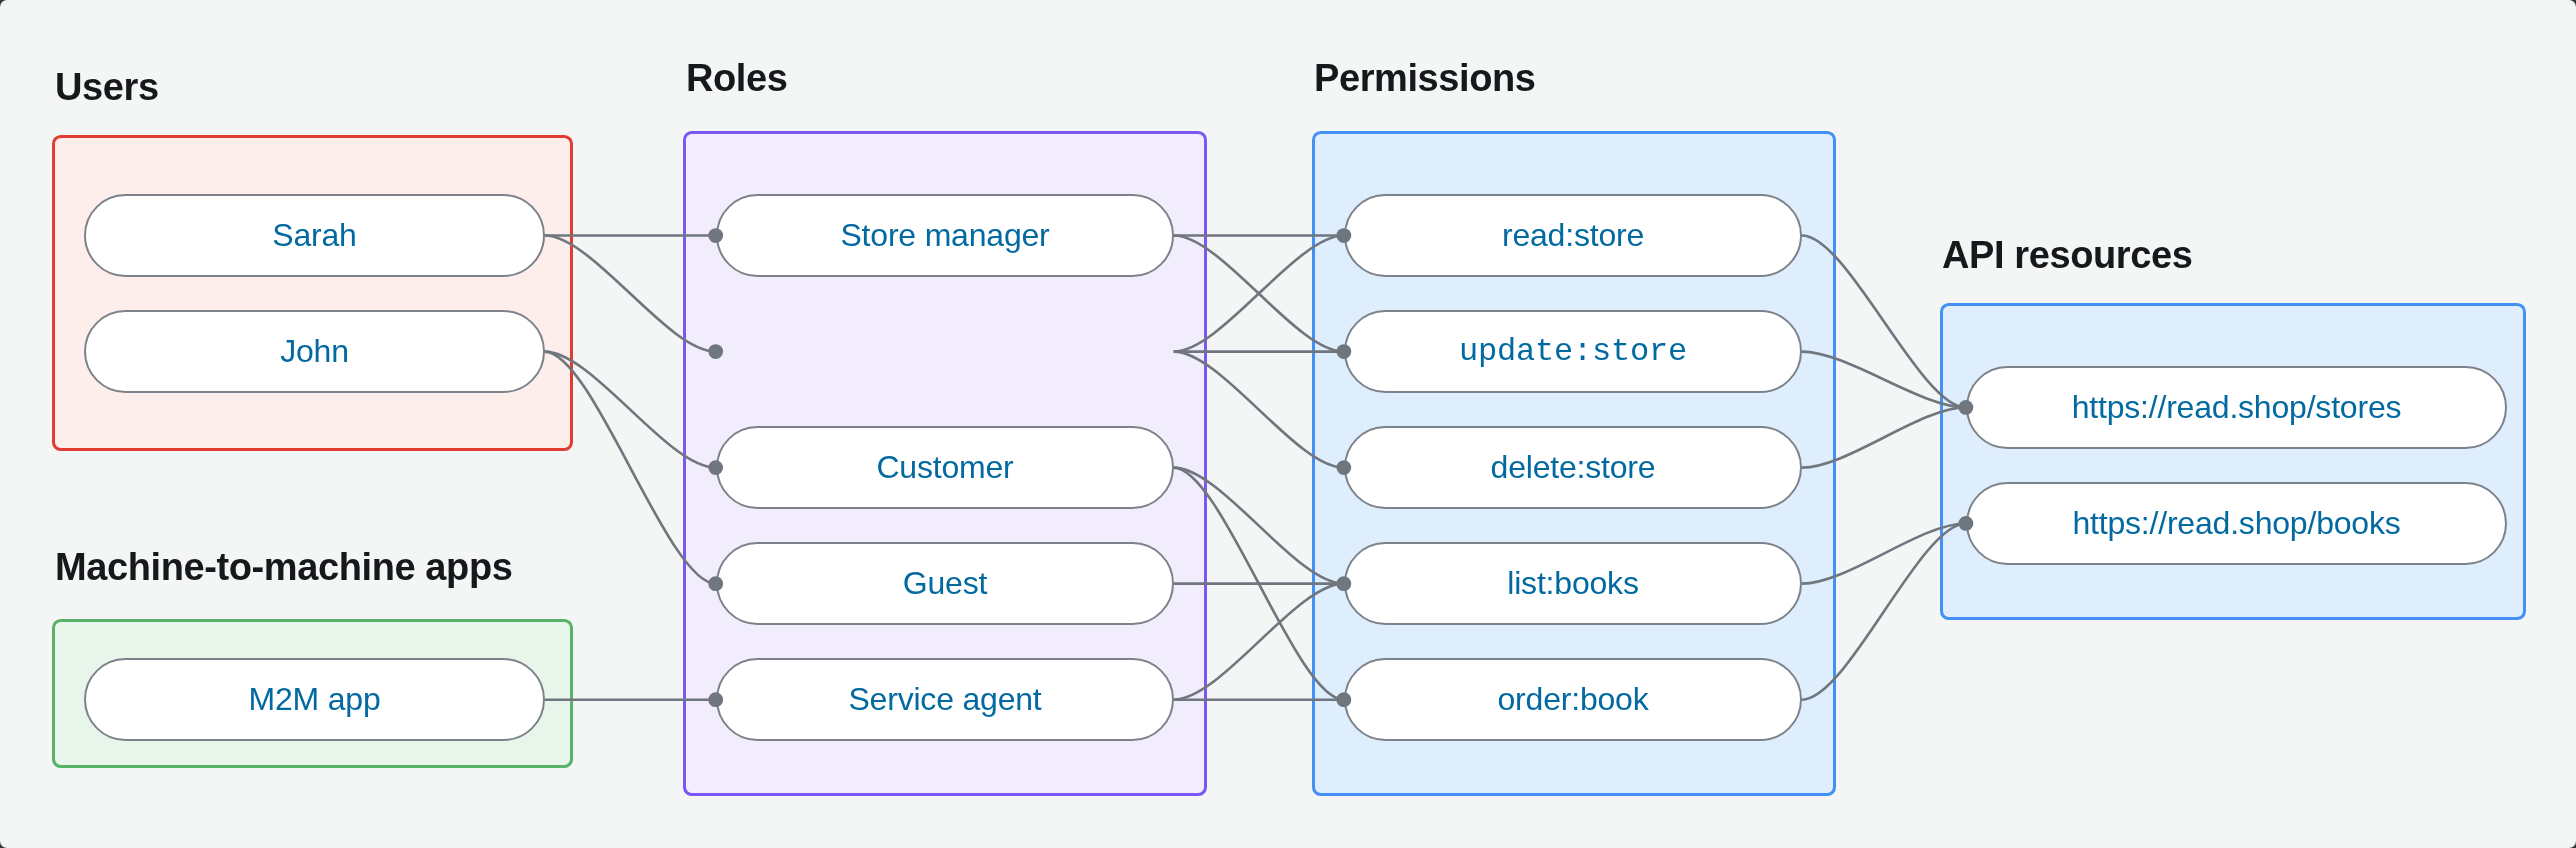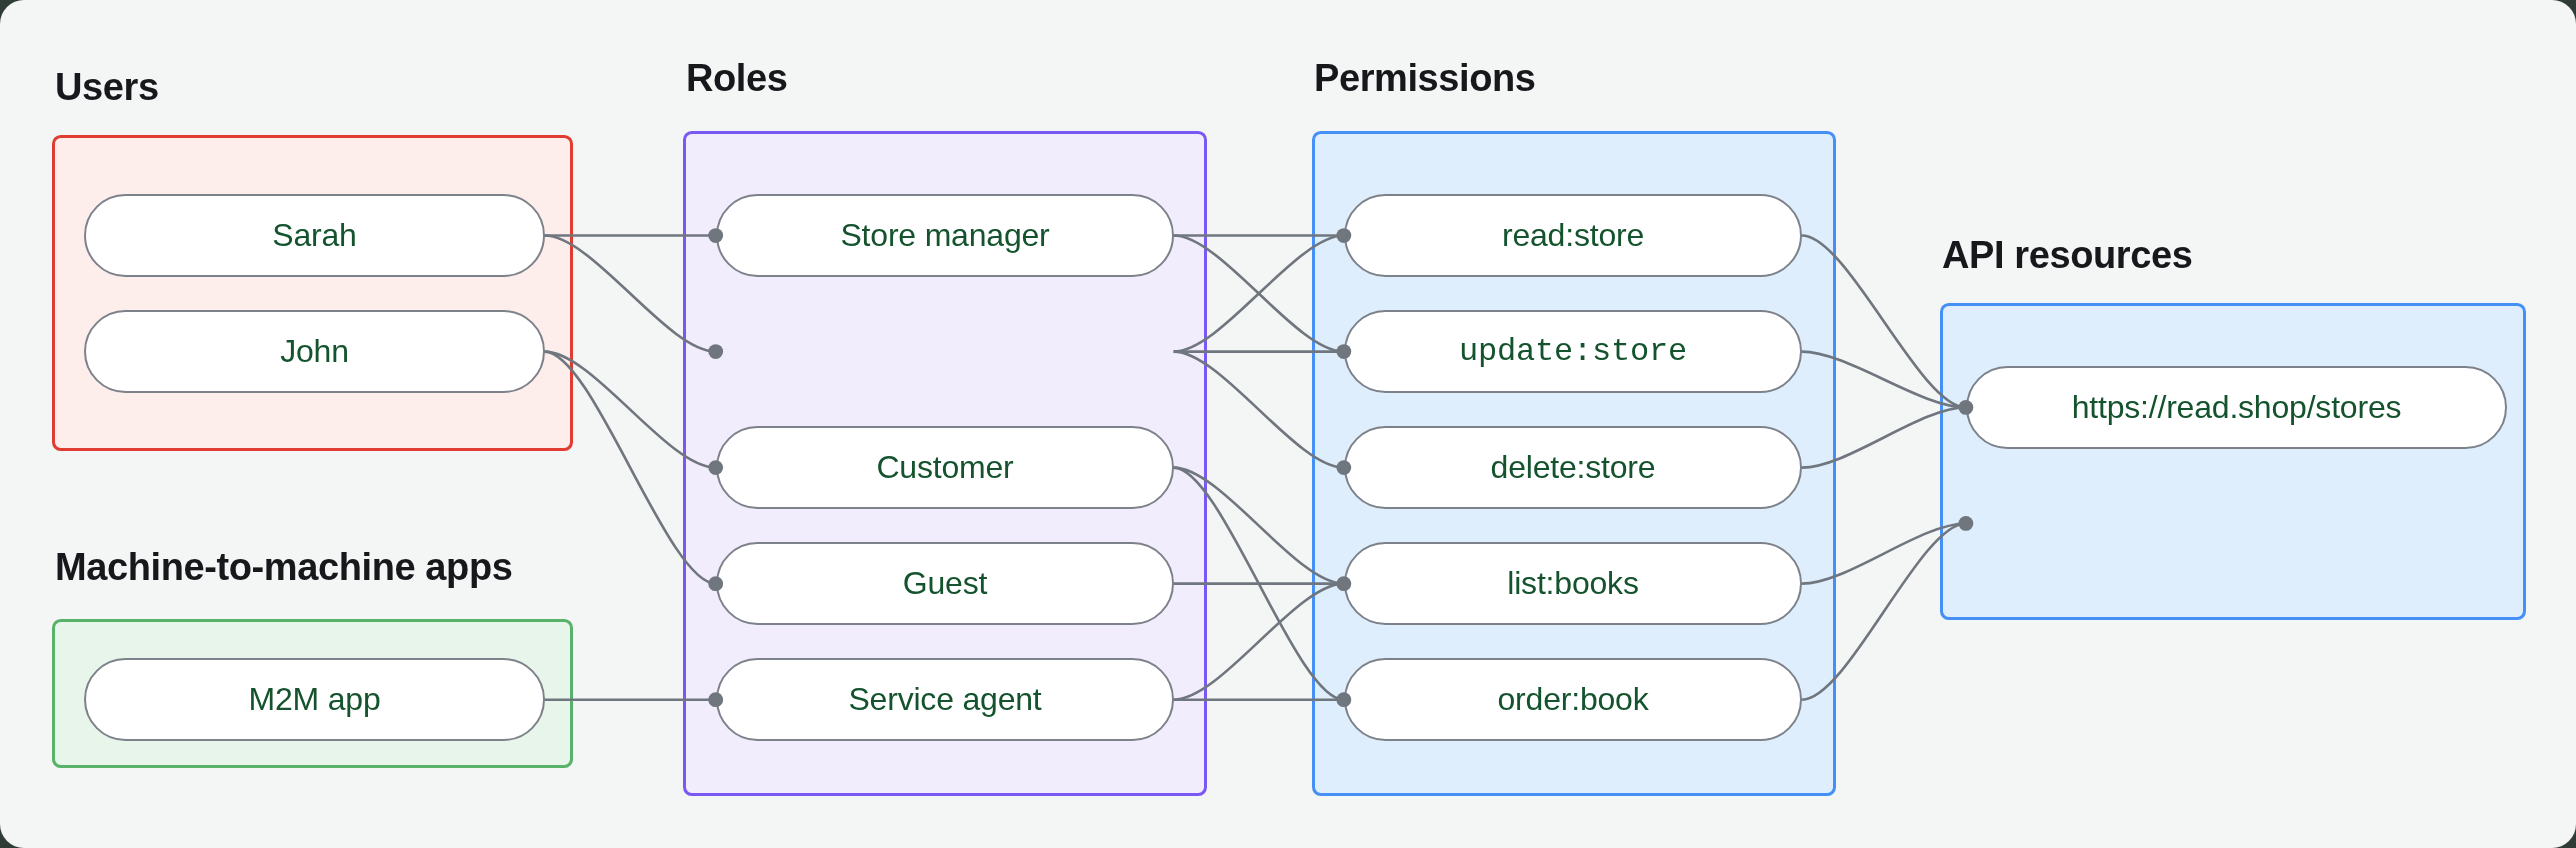--- a/index.html
+++ b/index.html
@@ -6,21 +6,21 @@
   body{
     width:2576px;height:848px;
     background:#2f3d36;
     font-family:"Liberation Sans", sans-serif;
     overflow:hidden;
   }
   #card{
     position:relative;
     width:2576px;height:848px;
     background:#f4f5f5;
-    border-radius:24px;
+    border-radius:7px;
     overflow:hidden;
   }
   #edge-layer{
     position:absolute;left:0;top:0;width:2576px;height:848px;
     z-index:3;pointer-events:none;
   }
   .gbox{
     position:absolute;
     border-radius:8.7px;
     border:3.5px solid transparent;
@@ -45,21 +45,21 @@
     border-radius:42px;
     box-sizing:border-box;
     z-index:2;
     display:flex;
     align-items:center;
     justify-content:center;
   }
   .pill .pill-label{
     font-size:32px;
     font-weight:400;
-    color:#14532d;
+    color:#0369a1;
     letter-spacing:-0.2px;
     white-space:nowrap;
   }
 </style>
 </head>
 <body>
 
 <div id="card">
 
   <div class="glabel" style="left:55px;top:68px">Users</div>
@@ -140,14 +140,17 @@
     </div>
     <div class="pill" style="left: 1344px; top: 542px; width: 458px;">
       <span class="pill-label">list:books</span>
     </div>
     <div class="pill" style="left: 1344px; top: 658px; width: 458px;">
       <span class="pill-label">order:book</span>
     </div>
     <div class="pill" style="left: 1966px; top: 366px; width: 541px;">
       <span class="pill-label">https://read.shop/stores</span>
     </div>
+    <div class="pill" style="left: 1966px; top: 482px; width: 541px;">
+      <span class="pill-label">https://read.shop/books</span>
+    </div>
   </div>
 
 
 </body></html>

